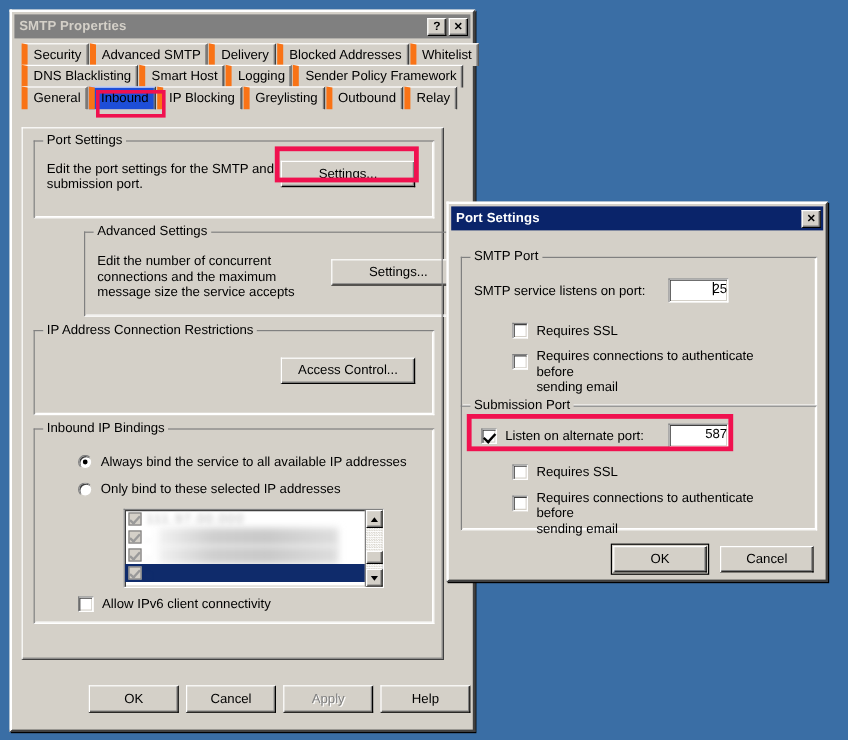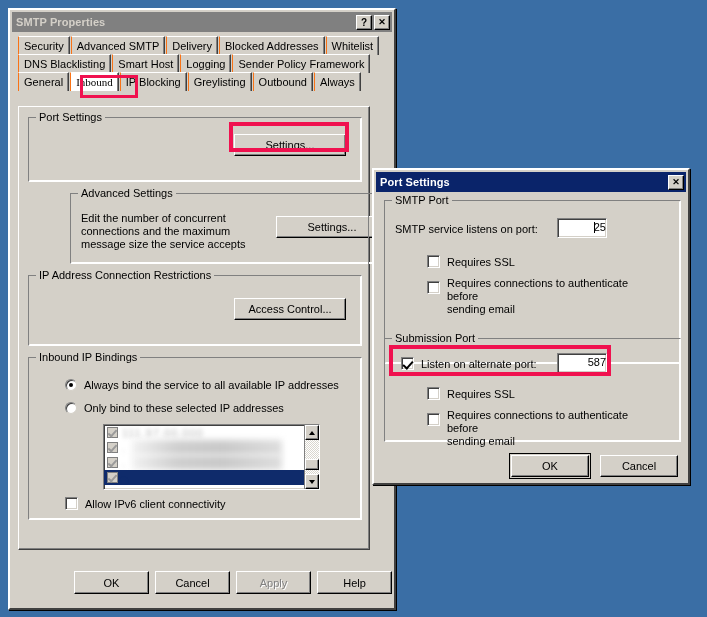--- a/index.html
+++ b/index.html
@@ -86,35 +86,34 @@
   .tabrow {
     display: flex;
     height: 19px;
     margin-bottom: -1px;
     position: relative;
   }
   .tab {
     height: 19px;
     background: #d4d0c8;
     border-top: 1px solid #ffffff;
-    border-left: 1px solid #f97316;
+    border-left: 5px solid #f97316;
     border-right: 1px solid #404040;
     box-shadow: inset -1px 0 0 0 #808080;
     padding: 0 5px;
     font-size: 11px;
     line-height: 18px;
     white-space: nowrap;
     box-sizing: border-box;
     cursor: default;
     margin-right: 1px;
   }
   .tab.selected {
-    background: #ffffff;
+    background: #1d4ed8;
     font-weight: normal;
-    font-family: Liberation Serif, serif;
   }
 
   
   .tabpage {
     position: absolute;
     left: 8px;
     top: 96px;
     width: 352px;
     height: 444px;
     background: #d4d0c8;
@@ -442,29 +441,31 @@
       <div class="tab">Smart Host</div>
       <div class="tab">Logging</div>
       <div class="tab">Sender Policy Framework</div>
     </div>
     <div class="tabrow">
       <div class="tab">General</div>
       <div class="tab selected">Inbound</div>
       <div class="tab">IP Blocking</div>
       <div class="tab">Greylisting</div>
       <div class="tab">Outbound</div>
-      <div class="tab">Always</div>
+      <div class="tab">Relay</div>
     </div>
   </div>
 
   <div class="tabpage">
 
     <div class="group" style="left:9px; top:10px; width:334px; height:65px;">
       <div class="inner"></div>
       <span class="gtitle">Port Settings</span>
+      <span class="desc" style="left:10px; top:17px; width:190px;">Edit the port settings for the SMTP and
+submission port.</span>
       <div class="btn" style="left:205px; top:16px; width:112px; height:22px;">Settings...</div>
     </div>
 
     <div class="group" style="left:9px; top:86px; width:334px; height:71px;margin-left:42px;">
       <div class="inner"></div>
       <span class="gtitle">Advanced Settings</span>
       <span class="desc" style="left:10px; top:18px; width:190px;">Edit the number of concurrent
 connections and the maximum
 message size the service accepts</span>
       <div class="btn" style="left:205px; top:22px; width:112px; height:22px;">Settings...</div>
@@ -526,21 +527,21 @@
   <div class="btn" style="left:307px; top:561px; width:75px; height:23px;">Help</div>
 </div>
 
 <div class="win" id="port-settings-window" style="left:372px; top:168px; width:318px; height:317px;">
 
   <div class="titlebar active">
     <span class="title">Port Settings</span>
     <span class="tb-btn" style="font-size:9px;">✕</span>
   </div>
 
-  <div class="group" style="left:10px; top:30px; width:297px; height:164px;">
+  <div class="group" style="left:10px; top:44px; width:297px; height:125px;">
     <div class="inner"></div>
     <span class="gtitle">SMTP Port</span>
 
     <span class="desc" style="left:10px; top:22px;">SMTP service listens on port:</span>
     <div class="input" style="left:172px; top:17px; width:50px; height:20px;"><span class="caret"></span><span>25</span></div>
 
     <div class="cb" style="left:42px; top:54px;"></div>
     <span class="cblabel" style="left:62px; top:55px;">Requires SSL</span>
 
     <div class="cb" style="left:42px; top:80px;"></div>

